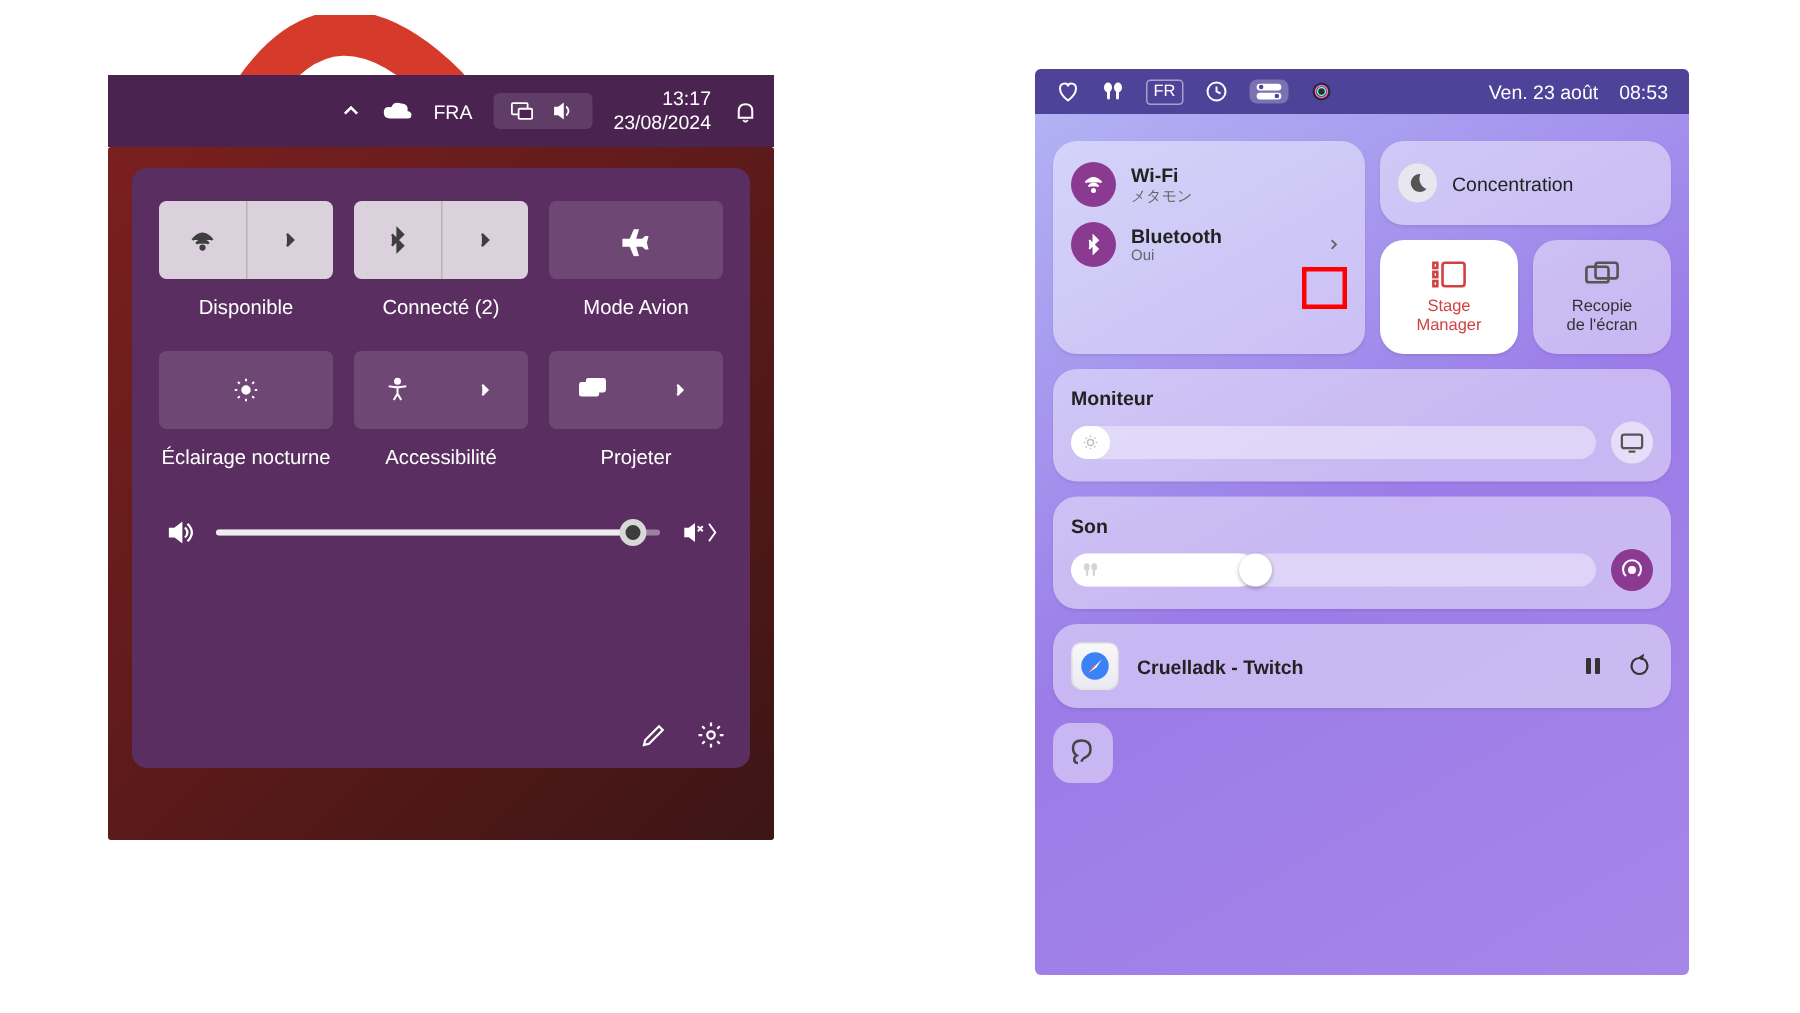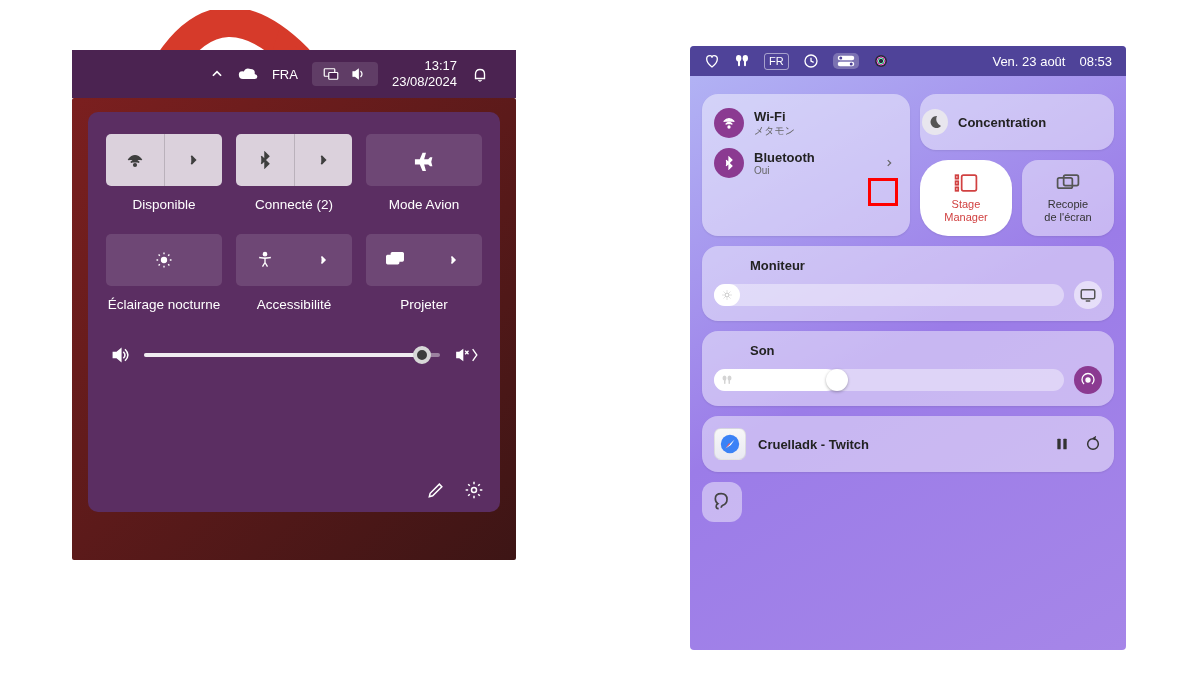--- a/index.html
+++ b/index.html
@@ -94,21 +94,21 @@
     display: flex; gap: 18px;
   }
 
   .win-taskbar {
     position: absolute;
     left: 0; bottom: 0;
     width: 100%; height: 48px;
     background: #4b2351;
     display: flex; align-items: center; justify-content: flex-end;
     gap: 14px;
-    padding: 0 27px;
+    padding: 0 10px;
     color: #fff;
     font-size: 13px;
   }
   .win-taskbar .time { text-align: right; line-height: 1.2; }
   .win-taskbar .sys-icons-box {
     background: rgba(255,255,255,0.12);
     border-radius: 4px;
     padding: 4px 10px;
     display: flex; gap: 10px; align-items: center;
   }
@@ -177,46 +177,46 @@
   .mac-chevron {
     margin-left: auto;
     width: 18px; height: 18px;
     display: flex; align-items: center; justify-content: center;
   }
 
   .mac-right-col { display: flex; flex-direction: column; gap: 10px; width: 194px; }
   .mac-focus {
     height: 56px;
     display: flex; align-items: center; gap: 10px;
-    padding: 0 2px;
-    font-size: 13px; font-weight: 700;
+    padding: 0 12px;
+    font-size: 13px; font-weight: 400;
     color: #222;
     cursor: pointer;
   }
   .mac-focus .moon {
     width: 26px; height: 26px; border-radius: 50%;
     background: #e8e6ee;
     display: flex; align-items: center; justify-content: center;
   }
   .mac-small-row { display: flex; gap: 10px; flex: 1; }
   .mac-small {
     flex: 1;
     display: flex; flex-direction: column;
     align-items: center; justify-content: center;
     gap: 4px;
     font-size: 11px; line-height: 1.2;
     text-align: center;
     color: #333;
     cursor: pointer;
   }
-  .mac-small.active { background: #fff; border-radius: 28px; }
+  .mac-small.active { background: #fff; }
   .mac-small.active .sm-title { color: #d14141; }
 
   .mac-slider-card {}
-  .mac-slider-card .label { font-size: 13px; font-weight: 600; color: #222; margin-bottom: 8px; margin-left: 36px; }
+  .mac-slider-card .label { font-size: 13px; font-weight: 600; color: #222; margin-bottom: 8px; }
   .mac-slider-row { display: flex; align-items: center; gap: 10px; }
   .mac-slider {
     flex: 1; height: 22px;
     background: rgba(255,255,255,0.4);
     border-radius: 11px;
     position: relative;
   }
   .mac-slider .fill {
     position: absolute; left: 0; top: 0; height: 100%;
     background: #fff;

